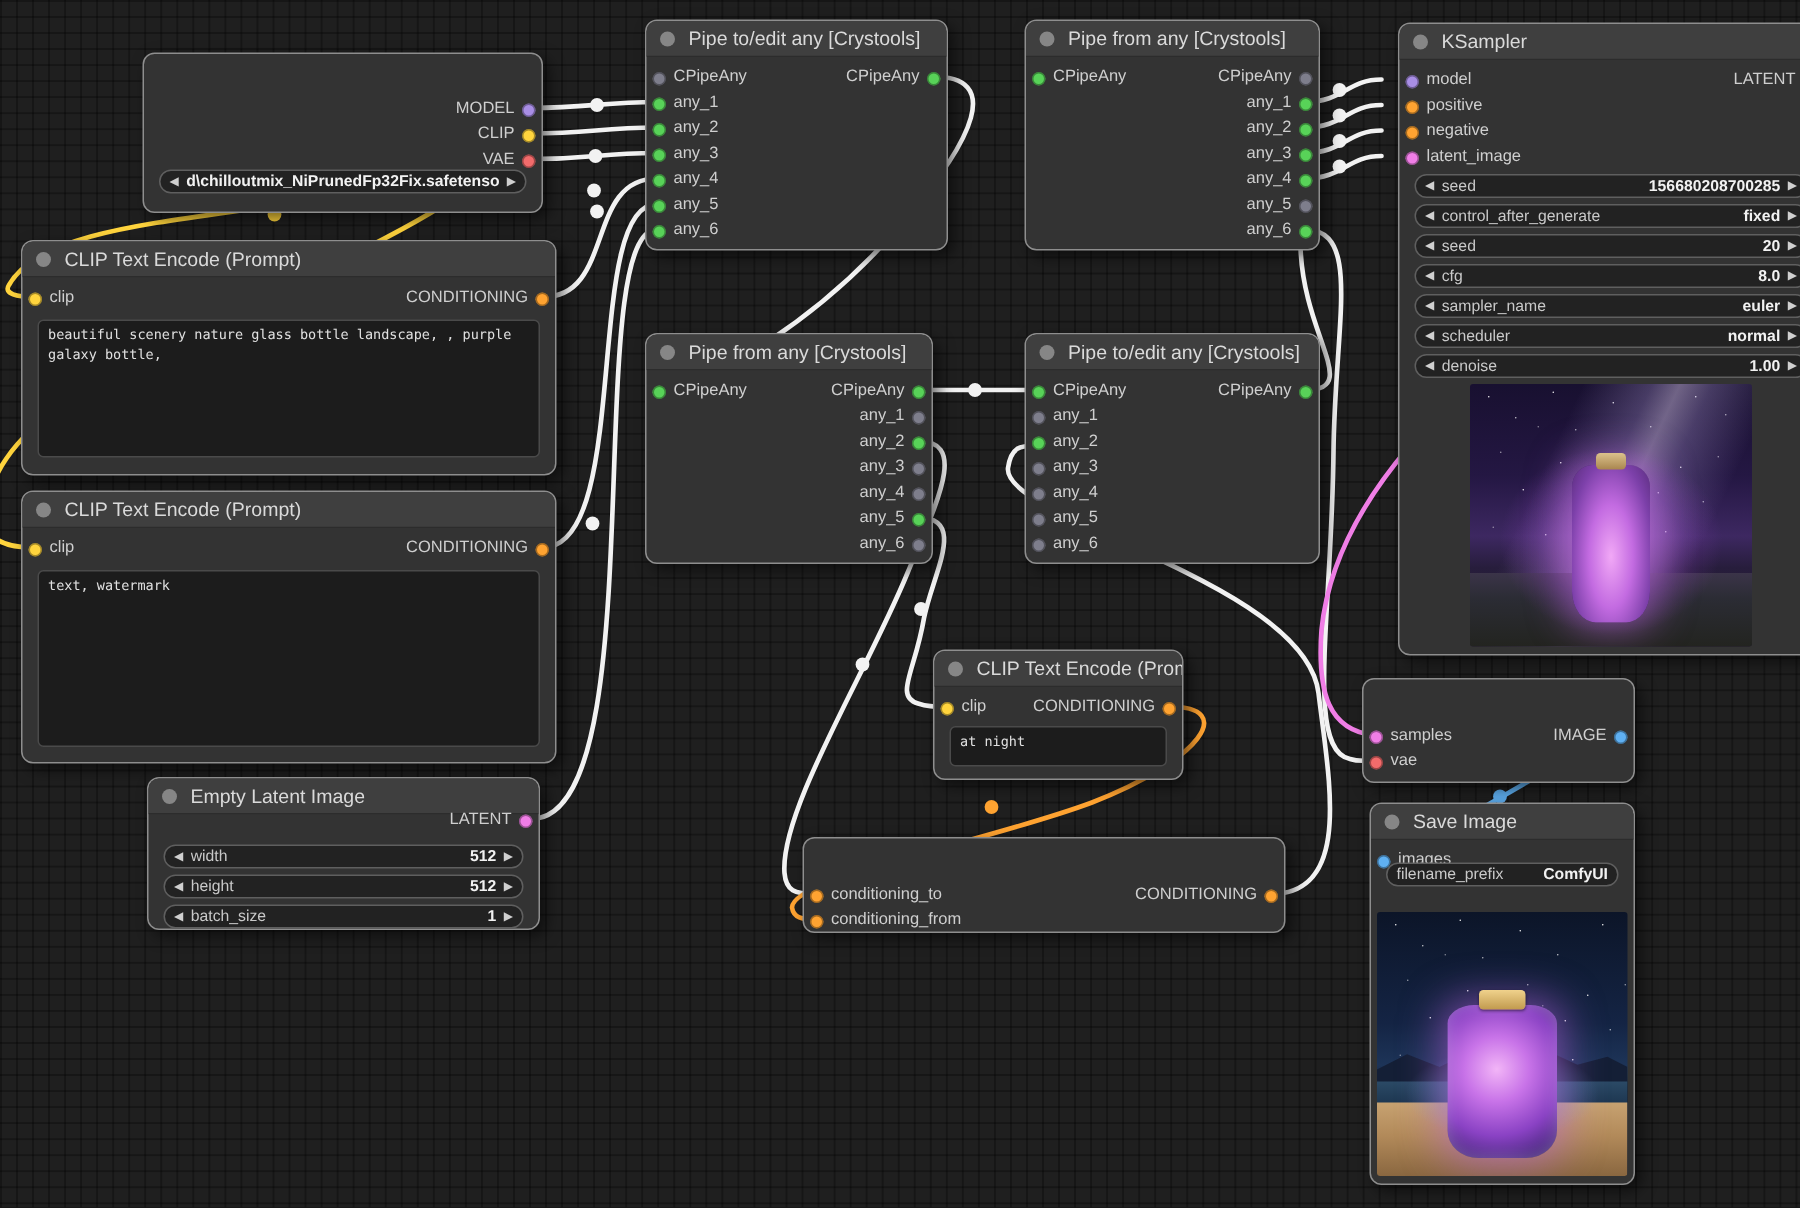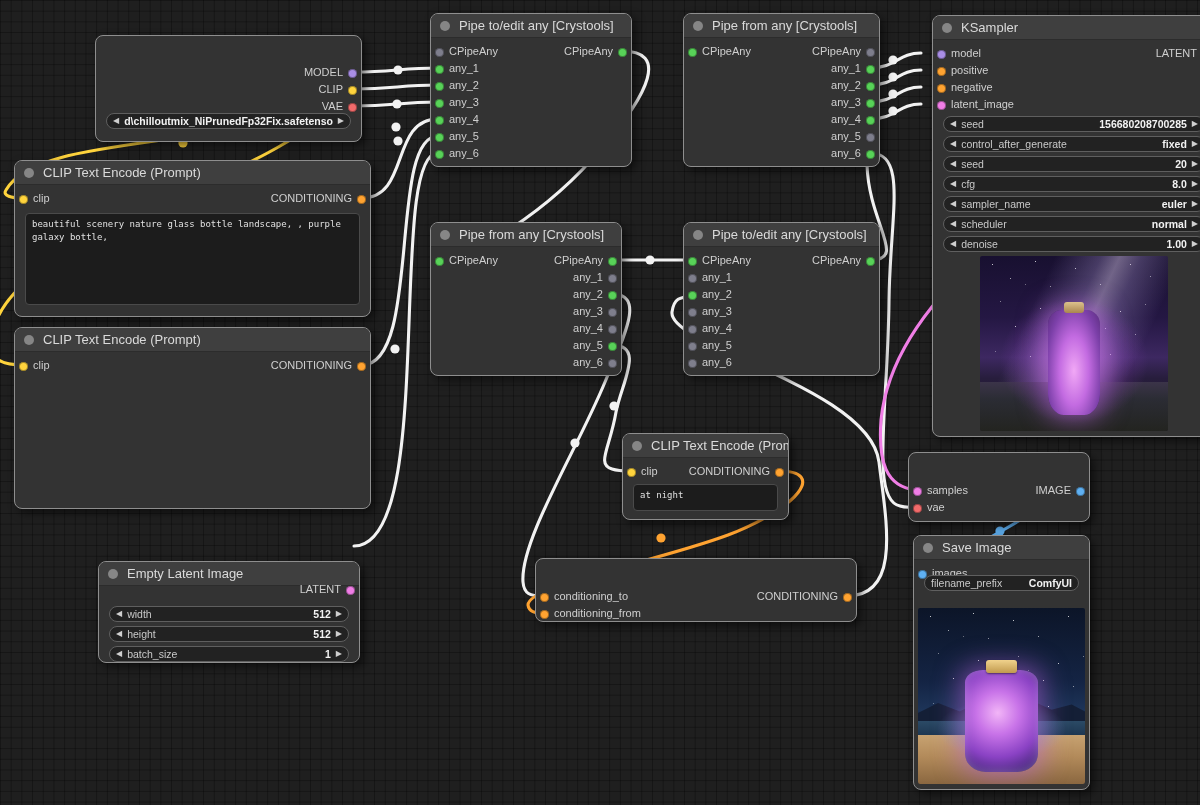--- a/index.html
+++ b/index.html
@@ -139,22 +139,23 @@
       </div>
       <div class="node" style="left: 14px; top: 327px; width: 355px; height: 180px;">
         <div class="title-bar">
           <div class="collapse-dot"></div>
           <div class="title-text">CLIP Text Encode (Prompt)</div>
         </div>
         <div class="slot-dot" style="left: 4px; top: 33.5px; background: rgb(255, 212, 61);"></div>
         <div class="slot-label" style="left: 18px; top: 31px;">clip</div>
         <div class="slot-dot" style="right: 4px; top: 33.5px; background: rgb(255, 163, 49);"></div>
         <div class="slot-label right" style="right: 18px; top: 31px;">CONDITIONING</div>
-      </div>
-      <div class="node" style="left: 98px; top: 518px; width: 260px; height: 100px; margin-top: 43px;">
+        <div class="prompt-box" style="left: 10px; right: 10px; top: 52px; height: 118px;">text, watermark</div>
+      </div>
+      <div class="node" style="left: 98px; top: 518px; width: 260px; height: 100px;">
         <div class="title-bar">
           <div class="collapse-dot"></div>
           <div class="title-text">Empty Latent Image</div>
         </div>
         <div class="slot-dot" style="right: 4px; top: 23.5px; background: rgb(240, 126, 230);"></div>
         <div class="slot-label right" style="right: 18px; top: 21px;">LATENT</div>
         <div class="widget" style="left: 10px; right: 10px; top: 44px;">
           <div class="w-arrow">◀</div>
           <div class="w-name">width</div>
           <div class="w-value">512</div>

